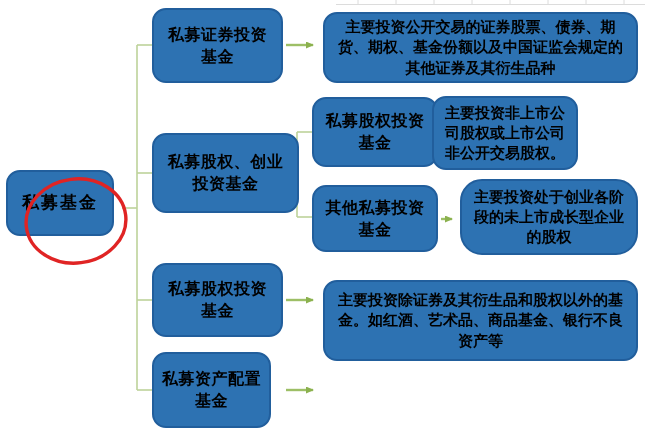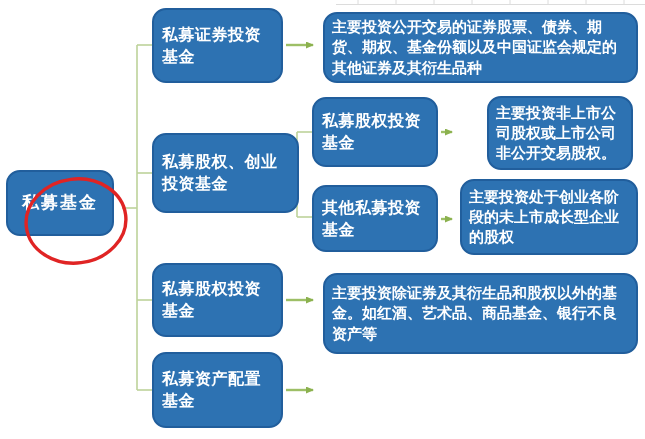--- a/index.html
+++ b/index.html
@@ -5,41 +5,41 @@
   html,body{margin:0;padding:0;}
   body{font-family:"Liberation Sans","DejaVu Sans",sans-serif;background:#ffffff;}
   .canvas{
     position:relative;width:645px;height:439px;background:#ffffff;overflow:hidden;
   }
   .gridlines{position:absolute;left:0;top:0;width:645px;height:12px;}
   .conn-svg{position:absolute;left:0;top:0;width:645px;height:439px;}
   .node{
     position:absolute;display:flex;align-items:center;justify-content:center;
     background:#2d72b2;border:2px solid #215e9c;border-radius:14px;
-    color:#ffffff;font-weight:bold;text-align:left;box-sizing:border-box;
+    color:#000000;font-weight:bold;text-align:center;box-sizing:border-box;
     line-height:1.35;letter-spacing:0.5px;
   }
   .node.label-node{font-size:16px;padding:2px 8px;}
   .node.desc-node{font-size:15px;padding:2px 7px;letter-spacing:0px;}
   .node.root-node{font-size:17px;letter-spacing:2px;}
   
   .n-root{left:6px;top:170px;width:108px;height:66px;}
   
   .n-b1{left:152px;top:8px;width:131px;height:75px;}
   .n-b2{left:152px;top:133px;width:147px;height:80px;}
   .n-b3{left:152px;top:263px;width:131px;height:74px;}
-  .n-b4{left:152px;top:352px;width:131px;height:76px;}
+  .n-b4{left:152px;top:352px;width:119px;height:76px;}
   
   .n-s1{left:312px;top:97px;width:126px;height:70px;font-size:15px;}
   .n-s2{left:312px;top:185px;width:126px;height:67px;font-size:15px;}
   
   .n-d1{left:323px;top:12px;width:315px;height:71px;}
-  .n-ds1{left:487px;top:96px;width:146px;height:74px;}
-  .n-ds2{left:460px;top:179px;width:178px;height:76px;}
-  .n-d3{left:323px;top:273px;width:315px;height:81px;}
+  .n-ds1{left:432px;top:96px;width:146px;height:74px;}
+  .n-ds2{left:460px;top:179px;width:178px;height:76px;border-radius:22px;}
+  .n-d3{left:323px;top:280px;width:315px;height:81px;}
   .n-d4{left:323px;top:352px;width:315px;height:79px;}
   .highlight-svg{position:absolute;left:0;top:0;width:645px;height:439px;pointer-events:none;}
 </style>
 </head>
 <body>
 
 <div class="canvas">
 
   <svg class="gridlines" viewBox="0 0 645 12">
     <g stroke="#dcdcdc" stroke-width="1">

